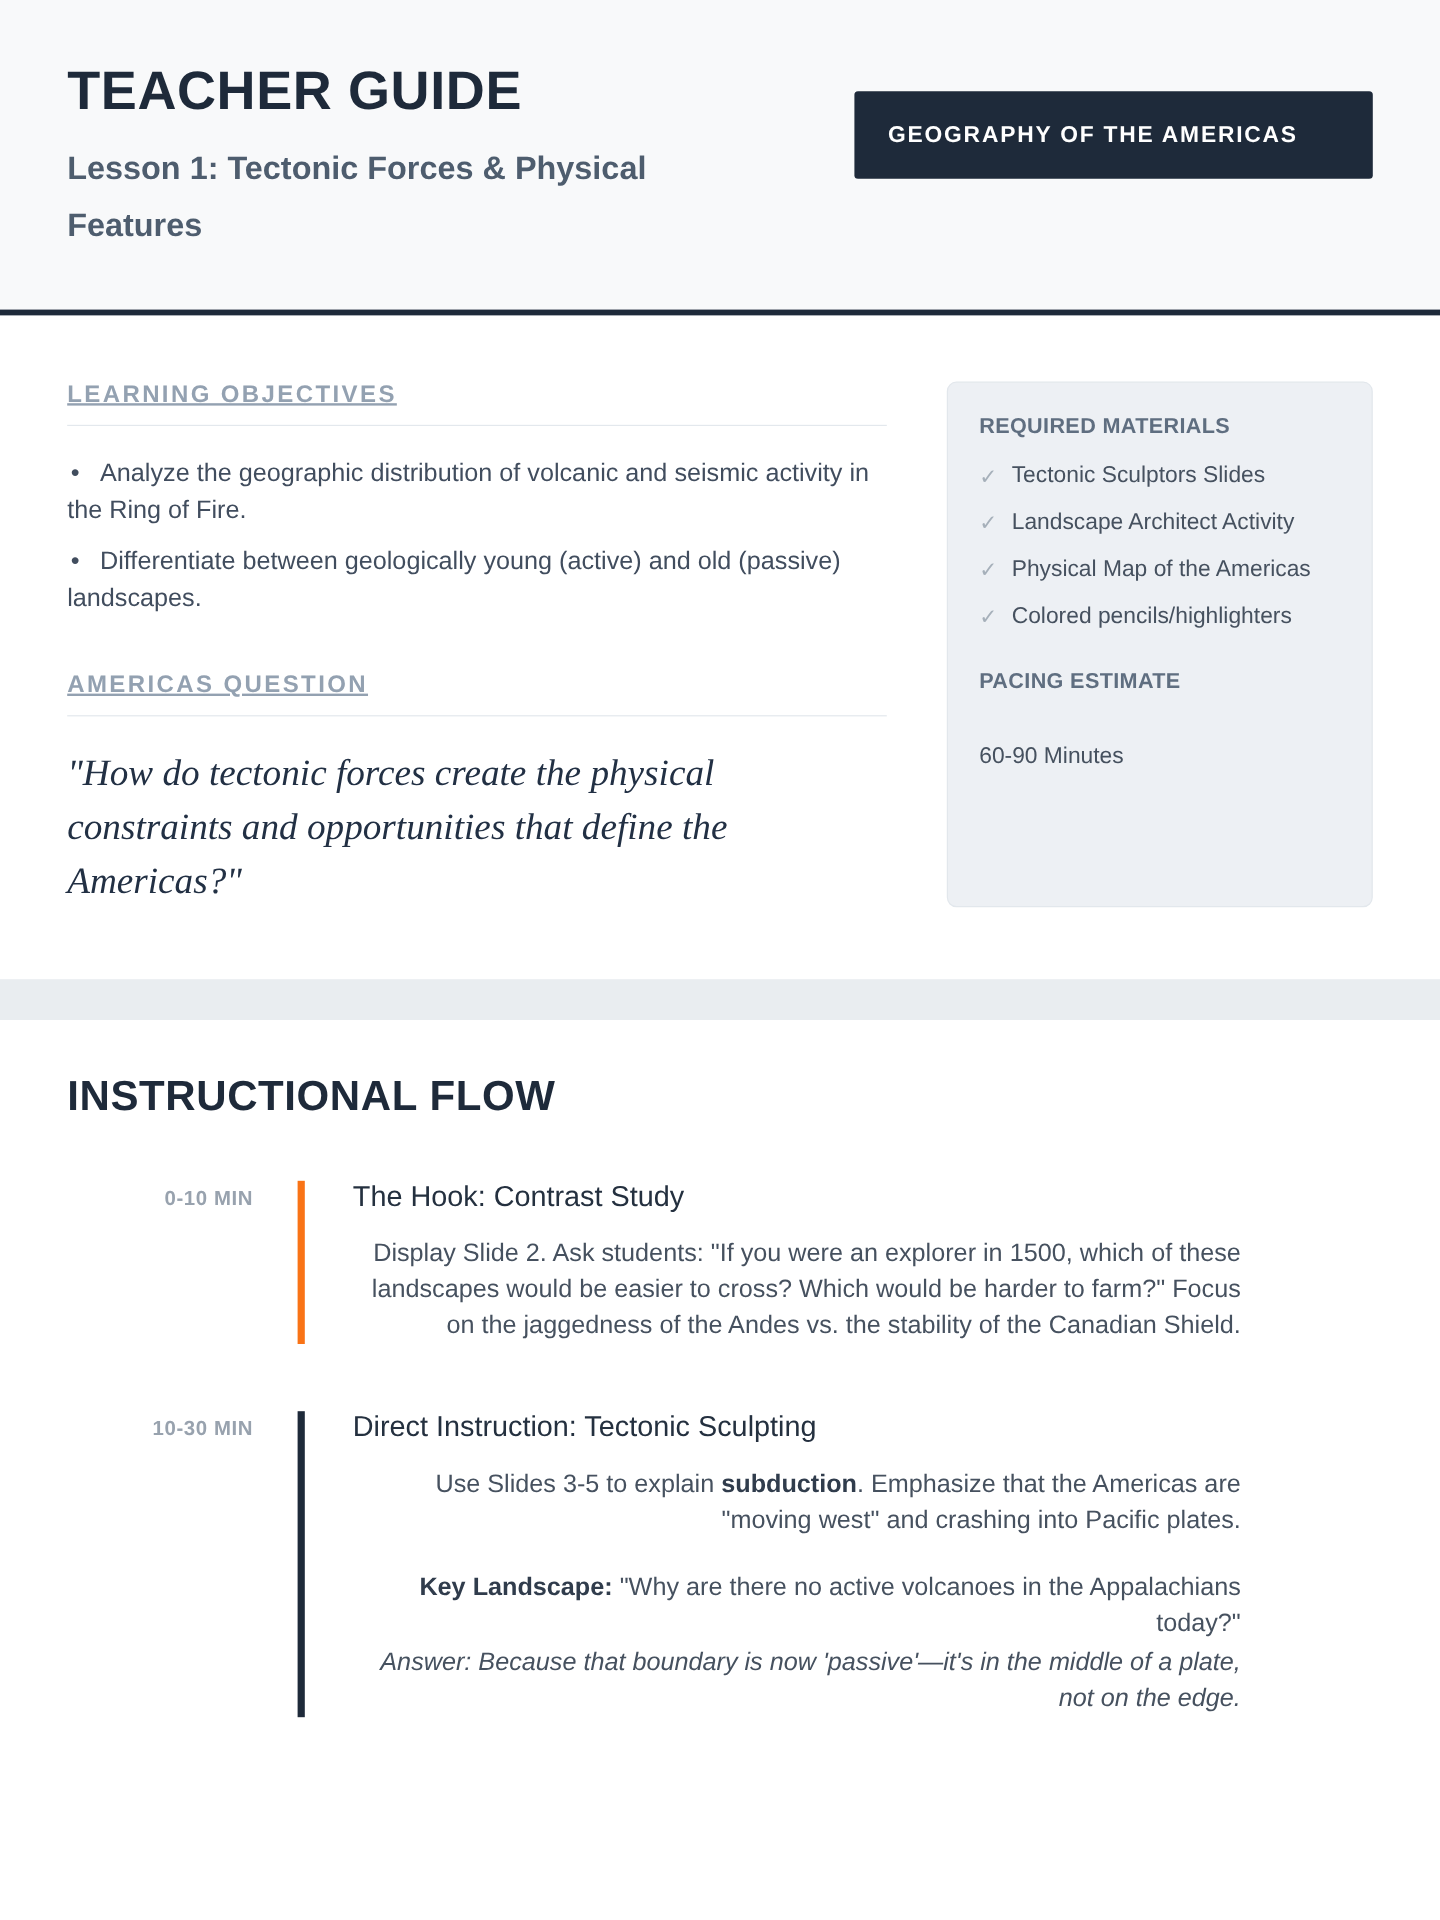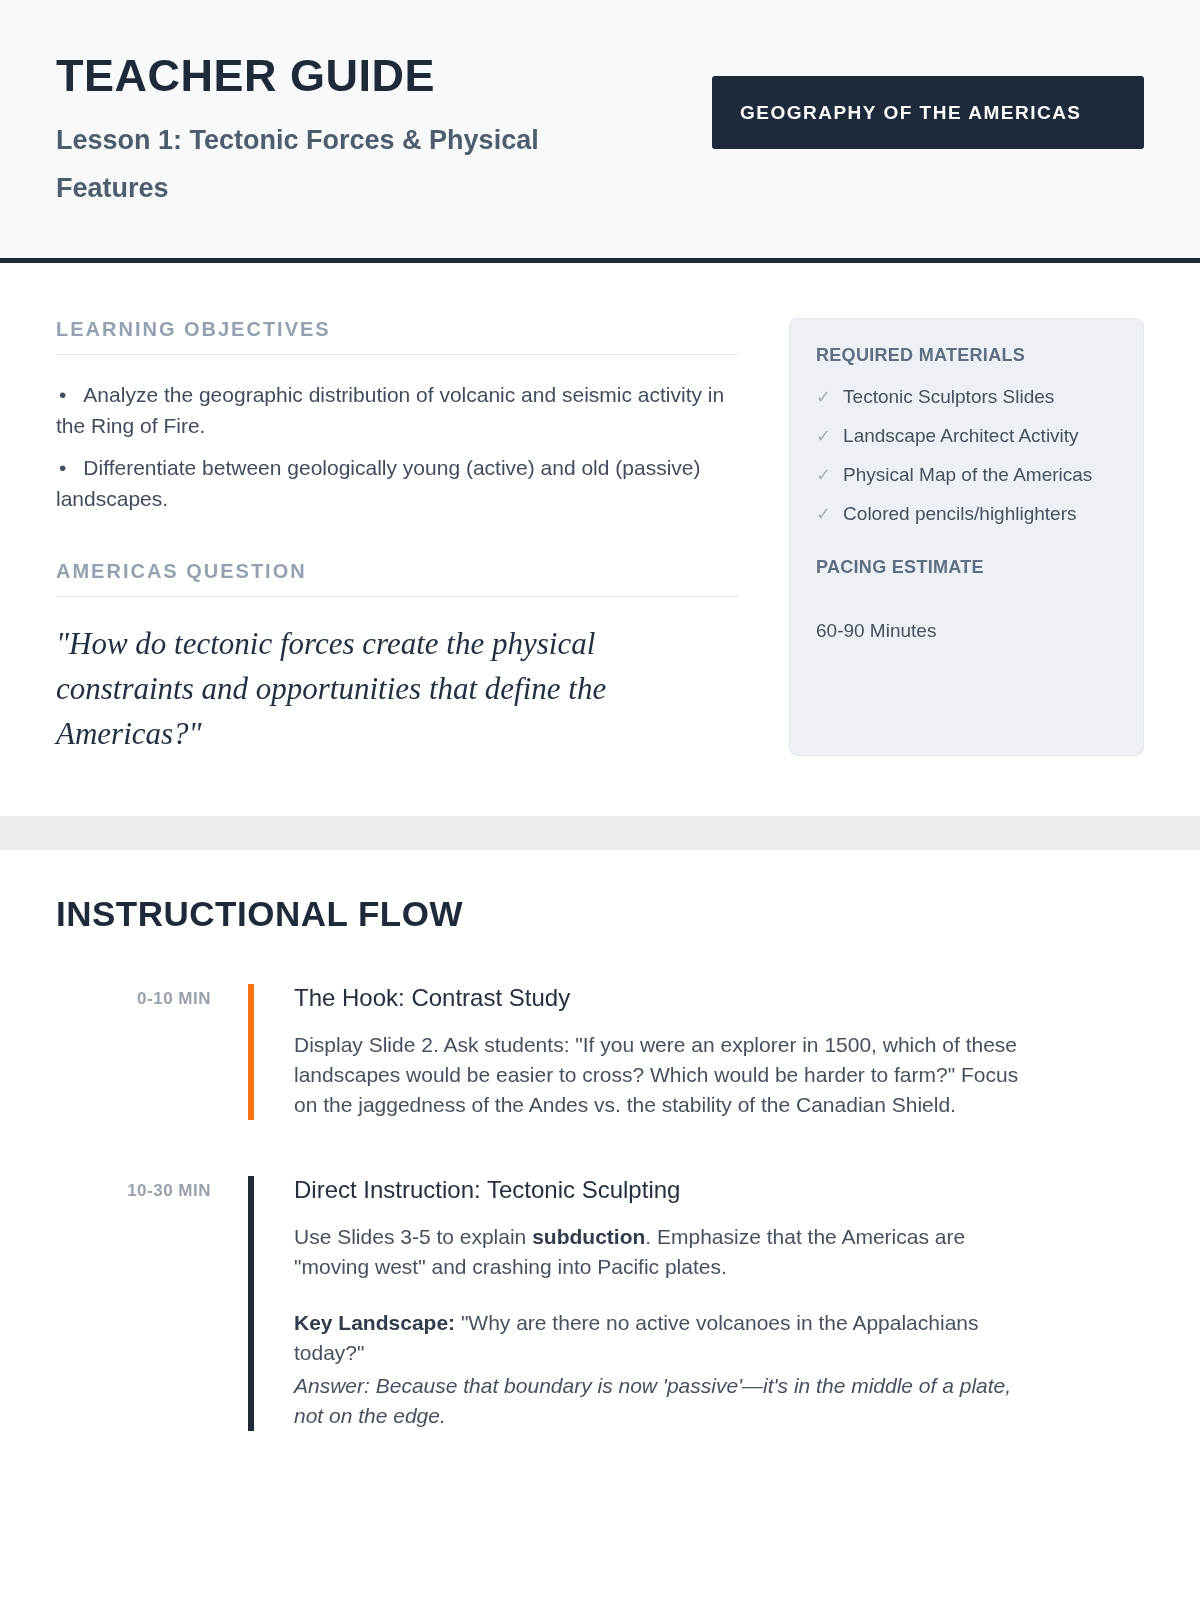--- a/index.html
+++ b/index.html
@@ -66,20 +66,21 @@
   }
   .left-col { flex: 1; min-width: 0; }
   .sec-heading {
     font-size: 20px;
     font-weight: 700;
     color: #93a1b1;
     letter-spacing: 2px;
     margin: 0 0 24px;
     padding-bottom: 13px;
     border-bottom: 1px solid #e3e8ed;
+    text-decoration: underline;
   }
   .sec-heading.eq { margin-top: 46px; }
   .obj-item {
     font-size: 21px;
     line-height: 31px;
     color: #414d5e;
     margin-bottom: 11px;
   }
   .dot { display: inline-block; margin: 0 17px 0 3px; }
   .quote {
@@ -157,20 +158,21 @@
     font-size: 24px;
     font-weight: 400;
     color: #24303f;
     margin: 0 0 18px;
   }
   .step-para {
     font-size: 21px;
     line-height: 30px;
     color: #46515f;
     margin: 0;
+    text-align: right;
   }
   .step-para + .step-para { margin-top: 26px; }
   .step-para.tight { margin-top: 3px; }
   .seg-b { font-weight: 700; color: #303c4c; }
   .seg-i { font-style: italic; }
 </style>
 </head>
 <body>
 
 <div class="page">

